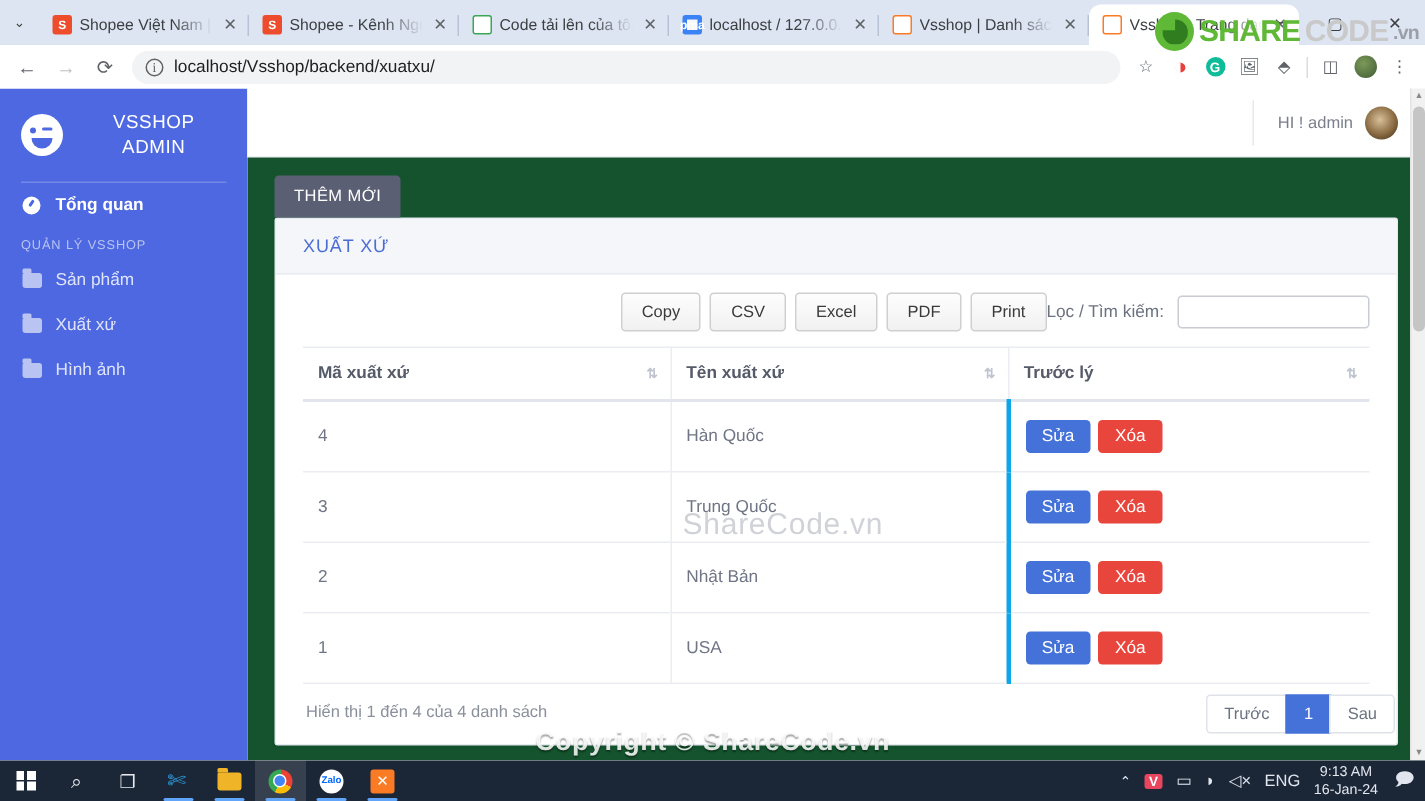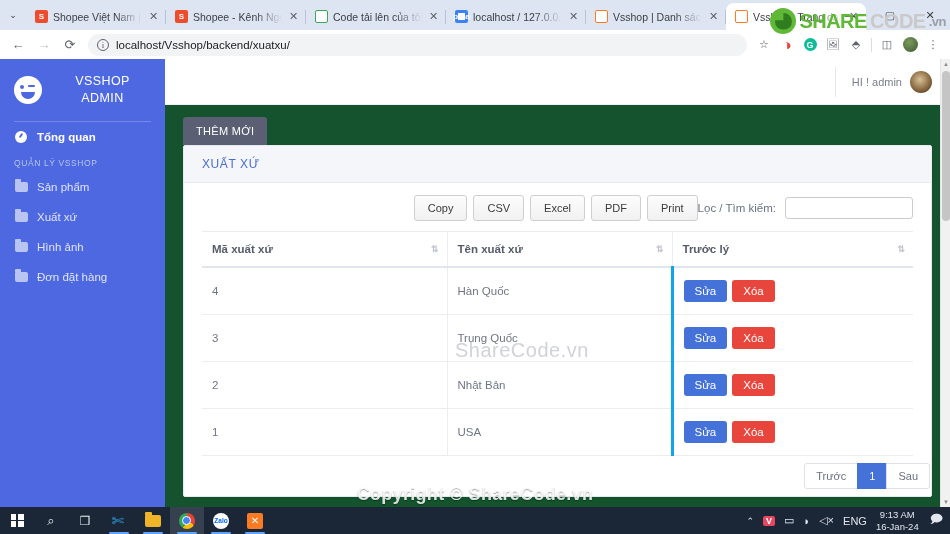--- a/index.html
+++ b/index.html
@@ -451,26 +451,20 @@
         <span class="nav-icon">
             <span class="ic-folder"></span>
           </span>
         <span>Xuất xứ</span>
       </div>
       <div class="nav-item">
         <span class="nav-icon">
             <span class="ic-folder"></span>
           </span>
         <span>Hình ảnh</span>
-      </div>
-      <div class="nav-item">
-        <span class="nav-icon">
-            <span class="ic-folder"></span>
-          </span>
-        <span>Đơn đặt hàng</span>
       </div>
     </div>
 
     <div class="content">
 
       <div class="topbar">
         <div class="user-chip">
           <span class="user-name">HI ! admin</span>
           <span class="user-avatar"></span>
         </div>
@@ -539,20 +533,23 @@
                 <tr>
                   <td class="col-id">1</td>
                   <td class="col-name">USA</td>
                   <td>
                     <button class="act-btn act-edit">Sửa</button><button class="act-btn act-del">Xóa</button>
                   </td>
                 </tr>
               </tbody>
             </table>
 
+            <div class="dt-bottom">
+              <div class="dt-info">Hiển thị 1 đến 4 của 4 danh sách</div>
+            </div>
           </div>
         </div>
 
         <div class="pager">
           <span class="pg">Trước</span>
           <span class="pg cur">1</span>
           <span class="pg">Sau</span>
         </div>
 
         <div class="wm-table">ShareCode.vn</div>

